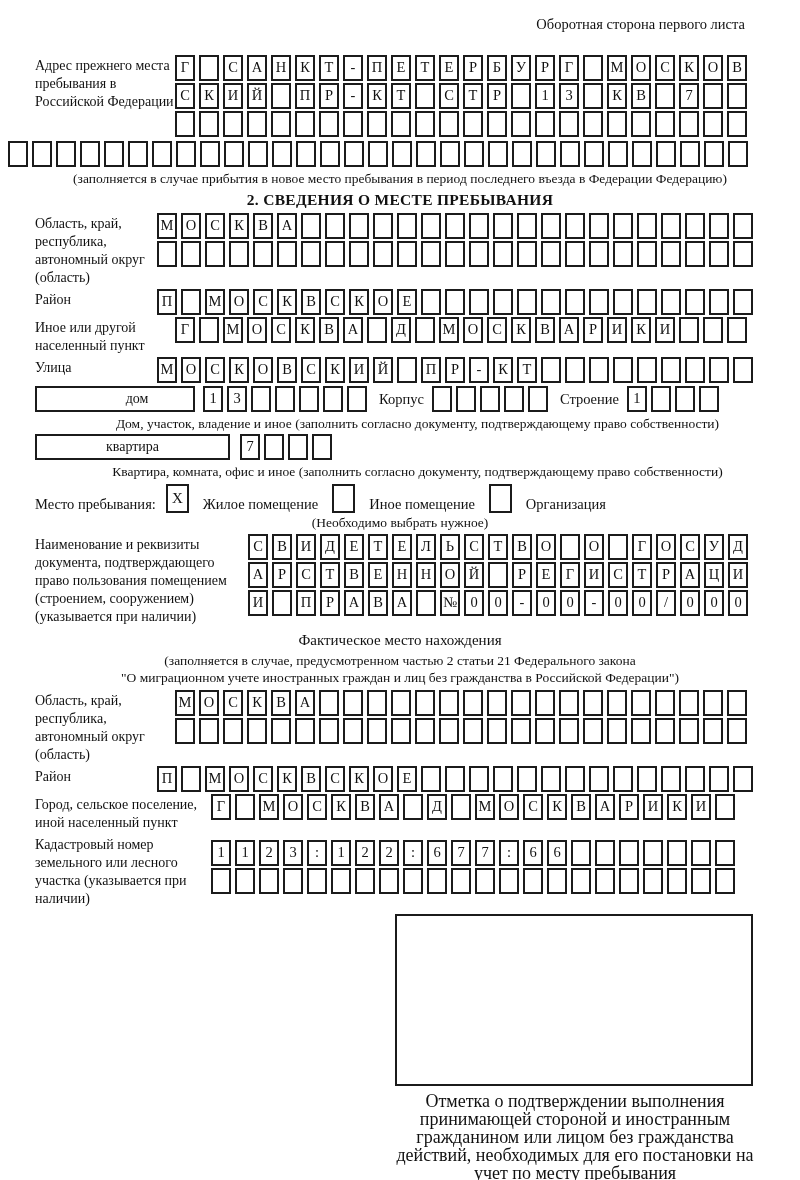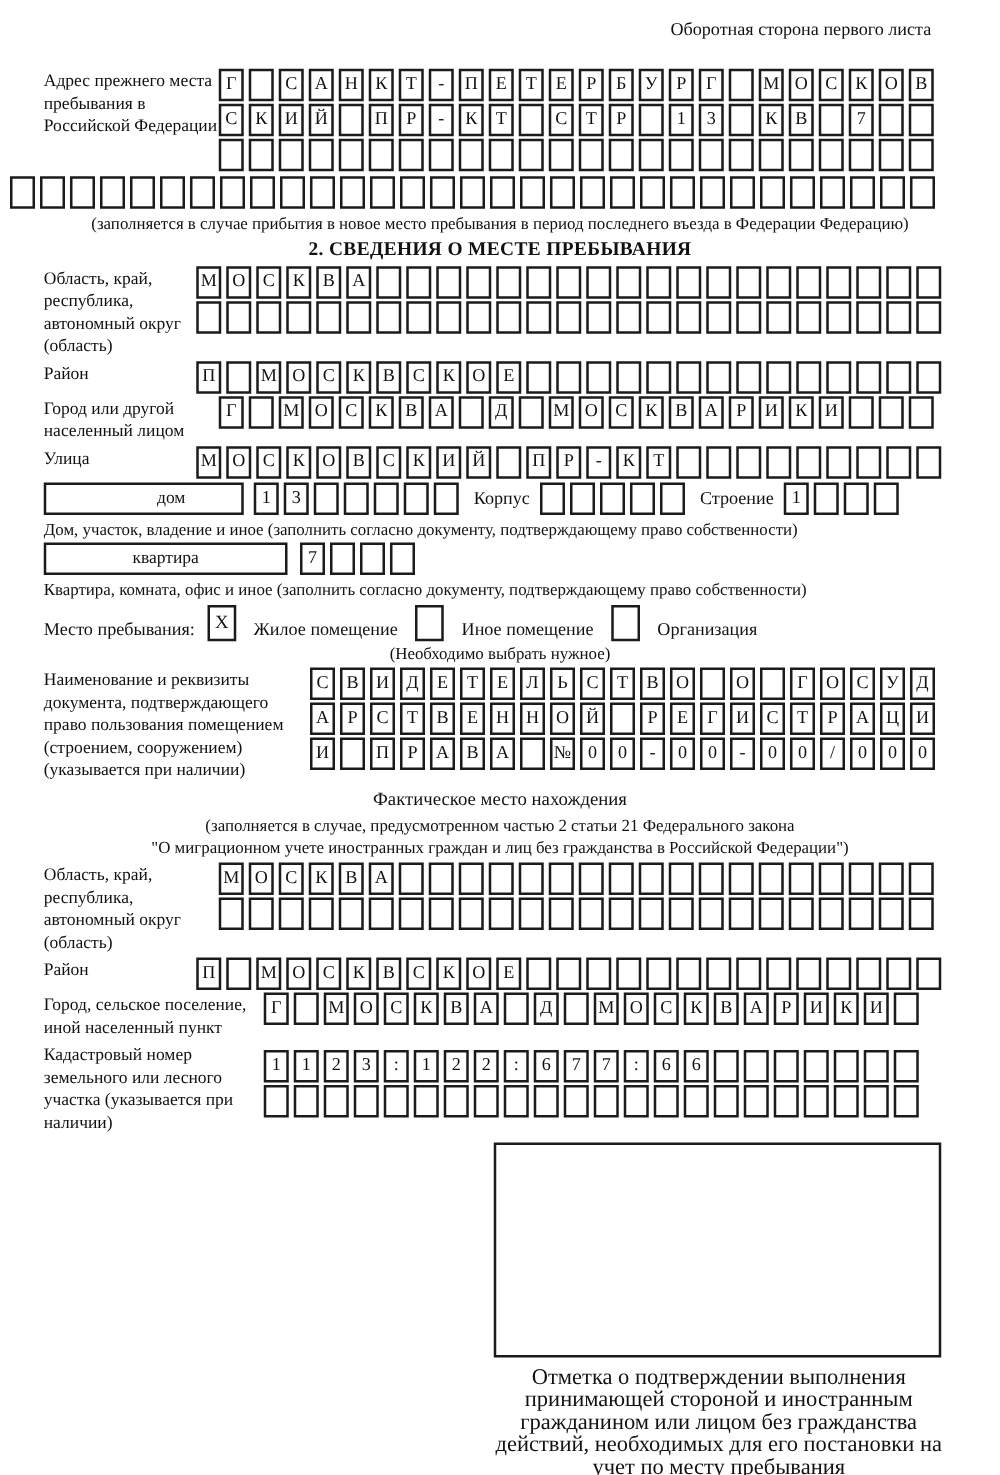--- a/index.html
+++ b/index.html
@@ -13,21 +13,21 @@
   .w140{width:140px}.w122{width:122px}.w176{width:176px}.w213{width:213px}
   .rows > .cells{margin-bottom:2px;}
   .cells{display:flex;flex-wrap:nowrap;}
   .cell{
     flex:none;width:20px;height:26px;margin-right:4px;box-sizing:border-box;
     border:2px solid #1b1b1b;background:#fff;text-align:center;
     font-size:14.5px;line-height:21px;font-family:"Liberation Serif",serif;
   }
   .cb{width:23px;height:29px;line-height:24px;font-size:15px;}
   .fullrow{margin:2px 0 0 8px;}
-  .caption{font-size:13.5px;line-height:17px;}
+  .caption{font-size:13.5px;line-height:17px;text-align:center;}
   .cap-center{text-align:center;margin-top:3px;}
   .cap-left{margin:3px 0 2px 35px;}
   .sec-title{text-align:center;font-weight:bold;font-size:15.5px;margin:4px 0 4px 0;letter-spacing:.3px;}
   .sub-title{text-align:center;font-weight:normal;font-size:15px;margin:6px 0 3px 0;}
   .inline-row{display:flex;align-items:center;margin-left:35px;margin-top:3px;}
   .wbox{
     flex:none;height:26px;box-sizing:border-box;border:2px solid #1b1b1b;
     text-align:center;font-size:14px;line-height:21px;background:#fff;
   }
   .wbox.dom{width:160px;padding-left:44px;}
@@ -255,21 +255,21 @@
       <span class="cell"></span>
       <span class="cell"></span>
       <span class="cell"></span>
       <span class="cell"></span>
       <span class="cell"></span>
       <span class="cell"></span>
     </div>
 </div>
 
 <div class="field mt2">
-  <div class="flabel w140">Город или другой населенный лицом</div>
+  <div class="flabel w140">Иное или другой населенный пункт</div>
   <div class="cells">
       <span class="cell">Г</span>
       <span class="cell"></span>
       <span class="cell">М</span>
       <span class="cell">О</span>
       <span class="cell">С</span>
       <span class="cell">К</span>
       <span class="cell">В</span>
       <span class="cell">А</span>
       <span class="cell"></span>

